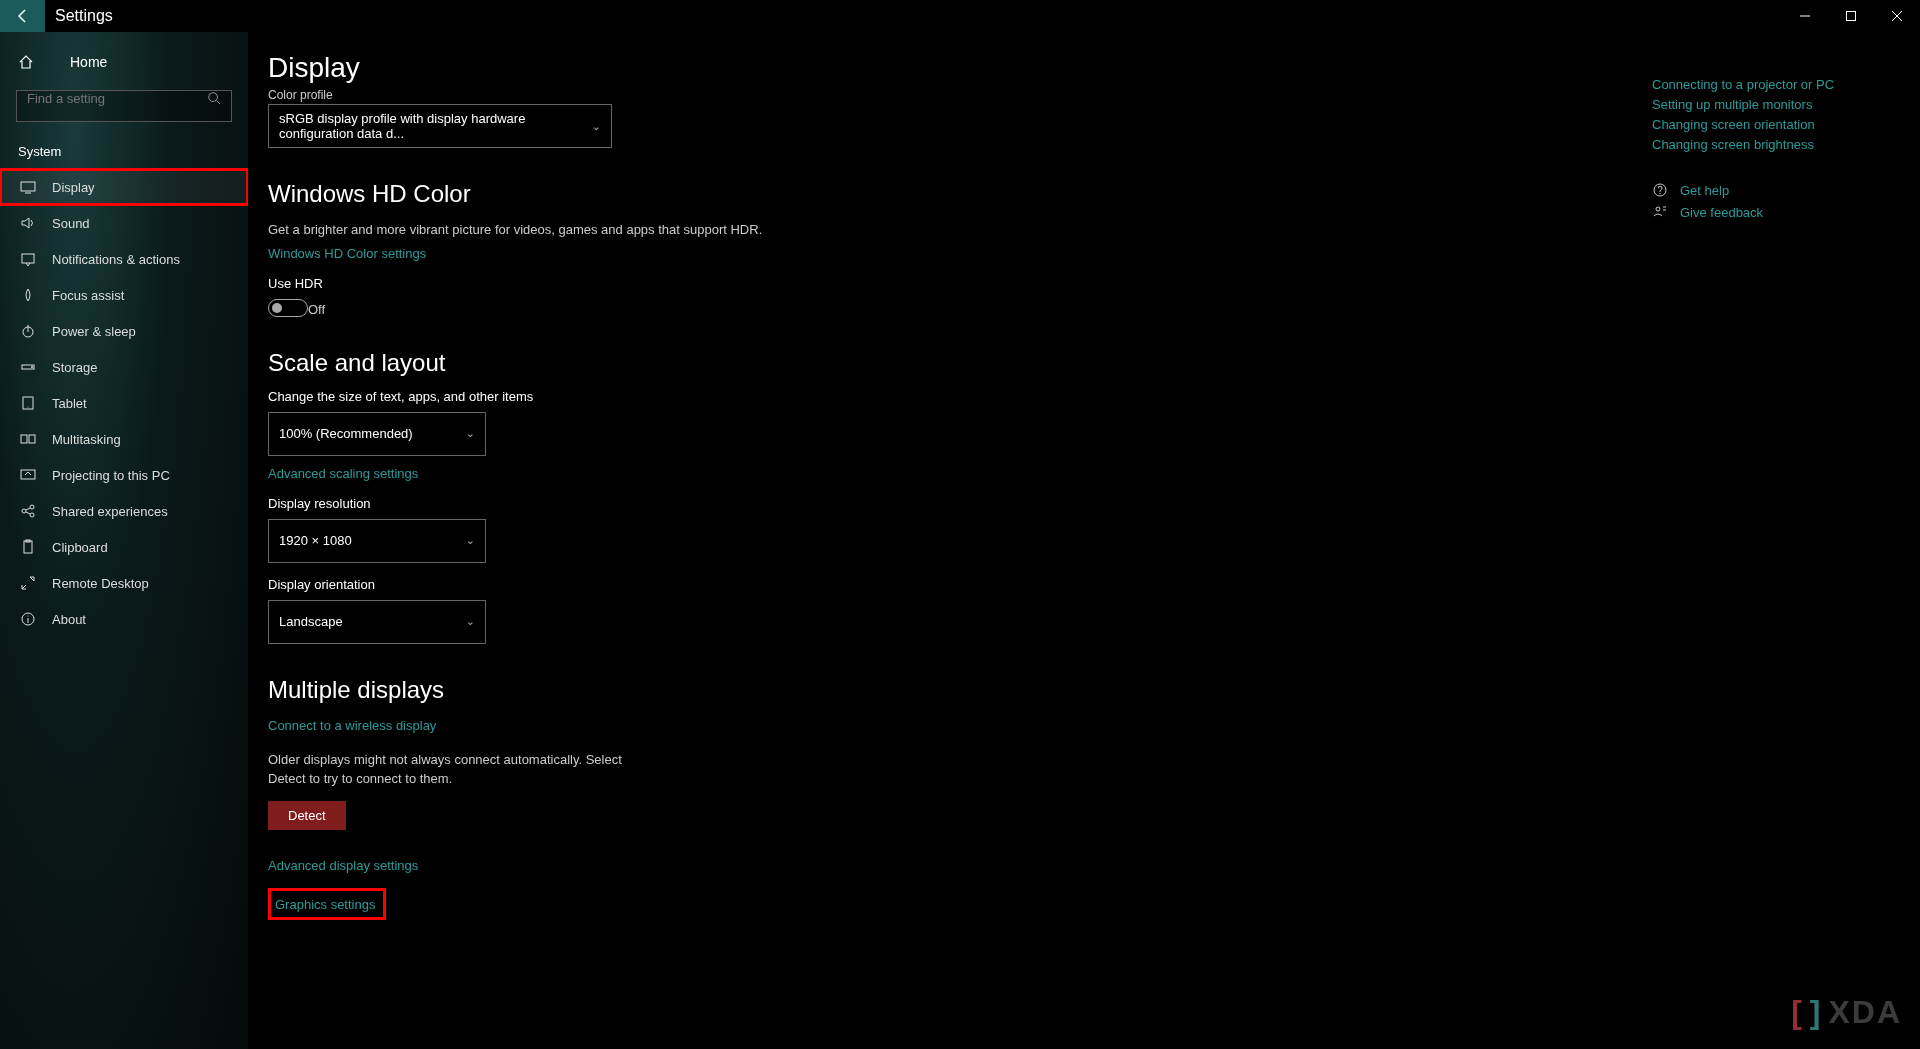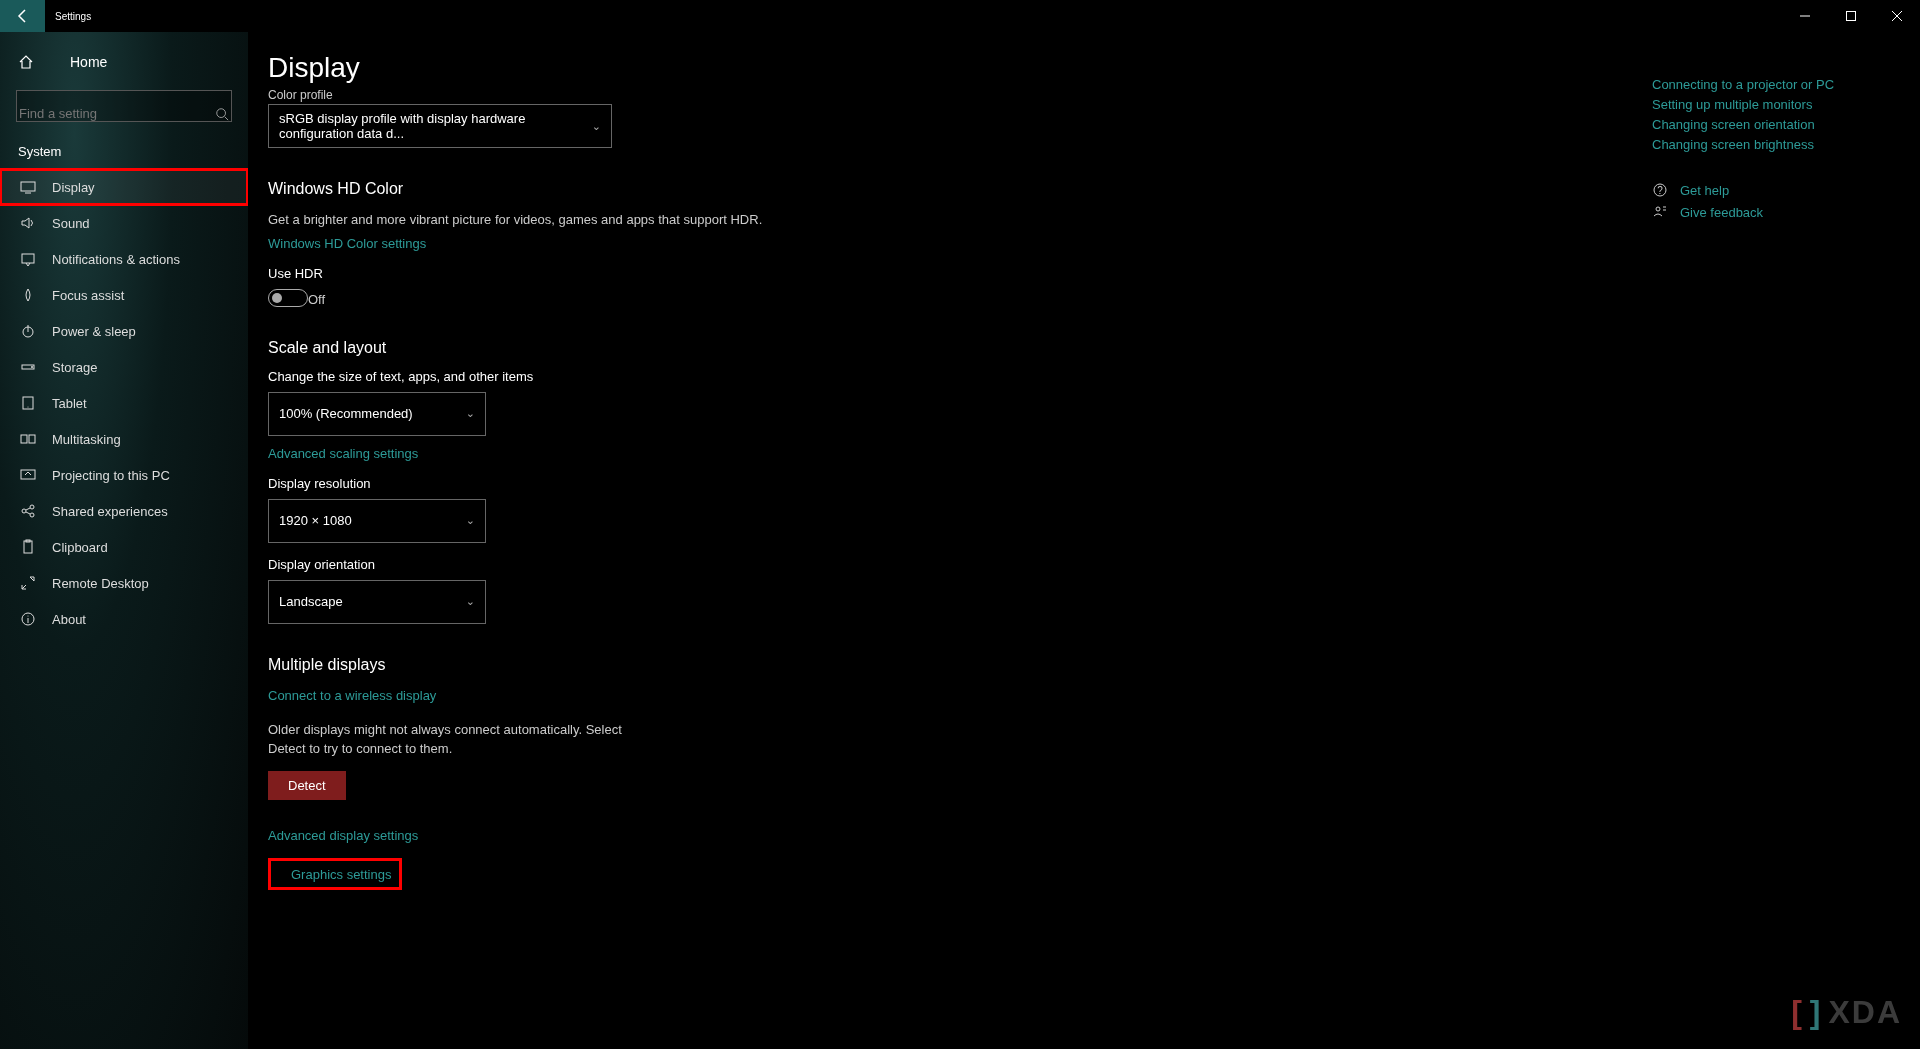--- a/index.html
+++ b/index.html
@@ -1,57 +1,57 @@
 <!DOCTYPE html>
 <html><head>
 <meta charset="utf-8">
 <style>
 * { margin: 0; padding: 0; box-sizing: border-box; font-family: "Segoe UI", Tahoma, sans-serif; }
 body { background: #000; color: #fff; width: 1920px; height: 1049px; overflow: hidden; position: relative; }
 .titlebar { height: 32px; display: flex; align-items: center; background: #000; }
 .back-btn { width: 45px; height: 32px; background: #1a5a5a; display: flex; align-items: center; justify-content: center; cursor: pointer; }
-.title { padding-left: 10px; font-size: 10px; color: #fff; }
+.title { padding-left: 10px; font-size: 16px; color: #fff; }
 .win-controls { margin-left: auto; display: flex; }
 .win-btn { width: 46px; height: 32px; display: flex; align-items: center; justify-content: center; cursor: pointer; color: #fff; font-size: 12px; }
 .container { display: flex; height: calc(100% - 32px); }
 .sidebar { width: 248px; background: radial-gradient(ellipse at 30% 10%, #1a3a3a 0%, #0a1a1a 40%, #050a0a 100%); padding-top: 10px; position: relative; }
 .home-item { display: flex; align-items: center; padding: 12px 18px; cursor: pointer; font-size: 14px; gap: 18px; }
 .home-item .icon { width: 20px; margin-right: 14px; }
-.search-box { margin: 8px 16px 12px 16px; border: 1px solid #555; background: rgba(0,0,0,0.3); height: 32px; display: flex; align-items: flex-end; padding: 0 2px; }
+.search-box { margin: 8px 16px 12px 16px; border: 1px solid #555; background: rgba(0,0,0,0.3); height: 32px; display: flex; align-items: flex-start; padding: 0 10px; }
 .search-box input { background: transparent; border: none; outline: none; color: #aaa; font-size: 13px; flex: 1; }
 .group-header { padding: 10px 18px; font-size: 13px; font-weight: 400; color: #fff; }
 .nav-item { display: flex; align-items: center; padding: 10px 18px; cursor: pointer; font-size: 13px; color: #ddd; }
 .nav-item .icon { width: 20px; margin-right: 14px; display: inline-flex; justify-content: center; font-size: 14px; }
 .nav-item.active { background: rgba(255,255,255,0.05); }
 .highlight-red { outline: 3px solid #ff0000; outline-offset: -2px; }
 .content { flex: 1; background: #000; padding: 20px 20px 20px 20px; position: relative; overflow: hidden; }
 .page-title { font-size: 28px; font-weight: 400; margin-bottom: 6px; }
 .section-title-cut { font-size: 12px; color: #ccc; margin-bottom: 2px; margin-top: -2px; }
 .dropdown { border: 1px solid #666; background: #000; height: 44px; display: flex; align-items: center; padding: 0 10px; cursor: pointer; font-size: 13px; color: #fff; justify-content: space-between; }
 .dropdown.wide { width: 344px; }
 .dropdown.narrow { width: 218px; }
 .chev { font-size: 11px; color: #aaa; }
-.section-heading { font-size: 16px; font-weight: 400; margin-top: 32px; margin-bottom: 12px; }
+.section-heading { font-size: 24px; font-weight: 400; margin-top: 32px; margin-bottom: 12px; }
 .body-text { font-size: 13px; color: #ccc; line-height: 1.5; max-width: 520px; }
 .link { color: #2d9b98; font-size: 13px; cursor: pointer; display: inline-block; }
 .field-label { font-size: 13px; color: #fff; margin-top: 14px; margin-bottom: 8px; }
 .toggle-row { display: flex; align-items: flex-end; gap: 0; margin-top: 8px; }
 .toggle { width: 40px; height: 18px; border: 1px solid #aaa; border-radius: 10px; position: relative; cursor: pointer; }
 .toggle-knob { width: 10px; height: 10px; background: #aaa; border-radius: 50%; position: absolute; top: 3px; left: 3px; }
 .toggle-label { font-size: 13px; color: #ccc; }
 .btn { background: #7f1d1d; border: none; color: #fff; padding: 7px 20px; font-size: 13px; cursor: pointer; margin-top: 12px; }
 .right-panel { position: absolute; right: 48px; top: 40px; width: 220px; }
 .help-link { color: #2d9b98; font-size: 13px; display: block; margin: 5px 0; cursor: pointer; }
 .help-row { display: flex; align-items: center; gap: 12px; margin-top: 20px; }
 .help-row .icon { font-size: 14px; color: #ccc; }
 .help-row .link { color: #2d9b98; }
 .watermark { position: absolute; right: 18px; bottom: 18px; font-size: 32px; font-weight: 700; color: #555; letter-spacing: 2px; display: flex; align-items: center; gap: 6px; opacity: 0.7; }
 .wm-bracket { color: #c44; font-weight: 900; }
 .wm-bracket2 { color: #4aa; font-weight: 900; }
-.red-box { border: 3px solid #ff0000; display: inline-block; padding: 4px 8px 4px 20px; }
+.red-box { border: 3px solid #ff0000; display: inline-block; padding: 4px 8px 4px 4px; }
 svg { display: block; }
 </style>
 </head>
 <body>
 
 <div class="titlebar">
   <div class="back-btn">
     <svg width="16" height="16" viewBox="0 0 16 16">
         <path d="M10 2 L4 8 L10 14" stroke="#fff" stroke-width="1.5" fill="none"></path>
       </svg>

